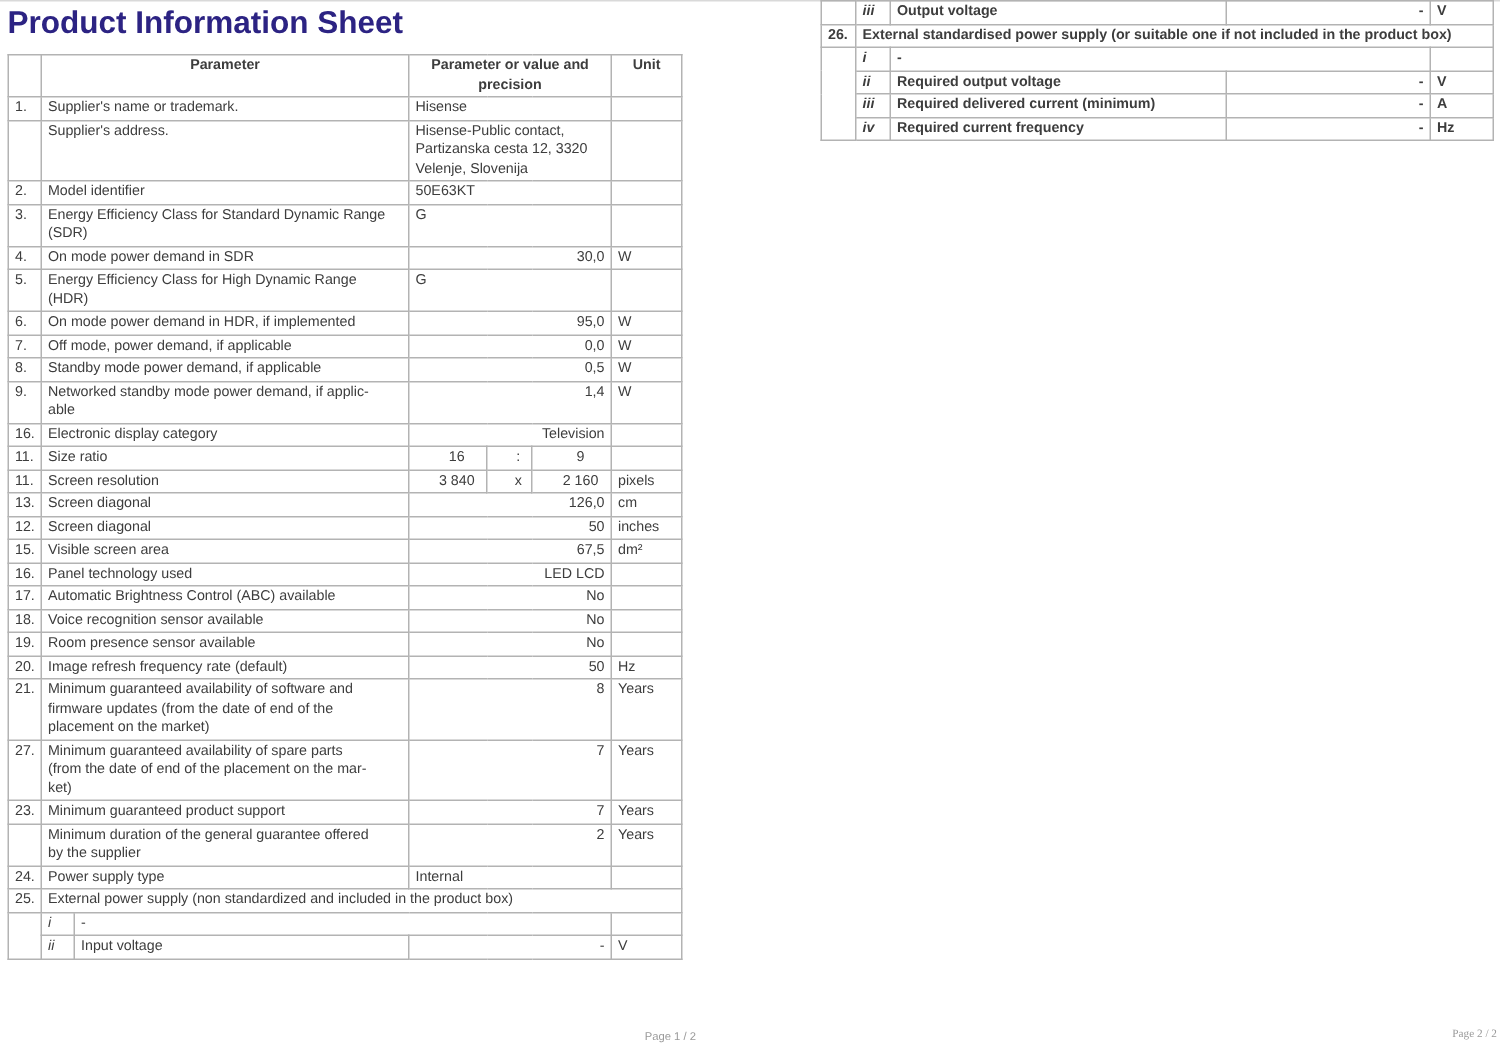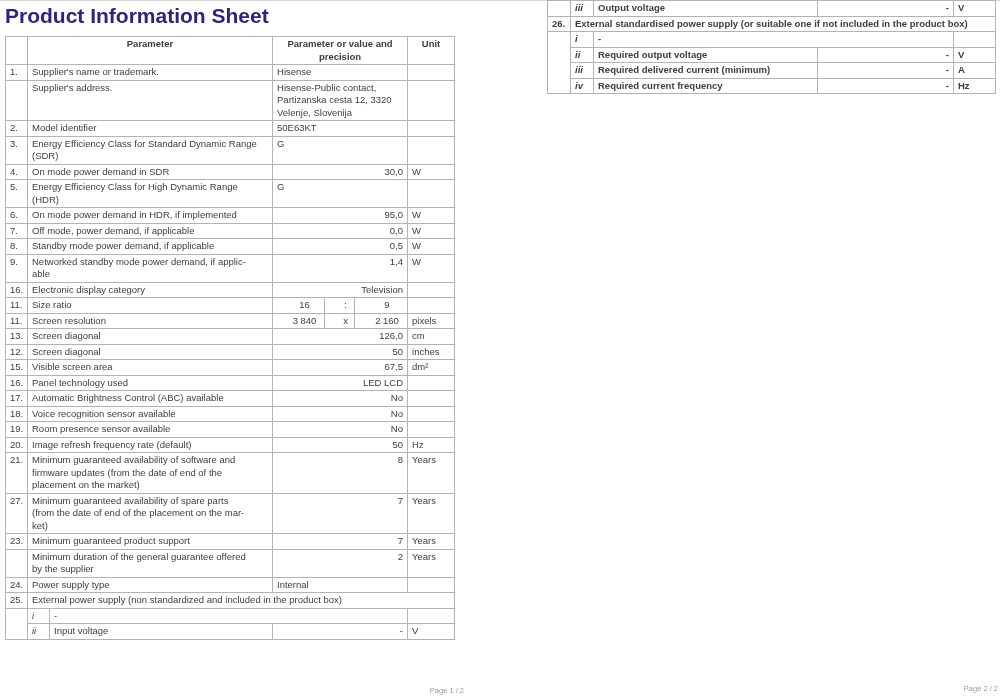--- a/index.html
+++ b/index.html
@@ -22,21 +22,21 @@
   .num{text-align:left;padding-right:3px;}
   .subnum{font-style:italic;}
   .label{white-space:pre-line;}
   .vl{text-align:left;}
   .vr{text-align:right;}
   .vc{text-align:center;padding-left:16px;}
   .unit{text-align:left;}
 
   .footer{position:absolute;font-size:7.5px;color:#9a9a9a;width:88px;text-align:right;}
   #footer1{top:686px;left:376px;}
-  #footer2{top:684px;left:910px;}
+  #footer2{top:684px;left:910px;font-family:Liberation Serif, serif;}
 </style>
 </head>
 <body>
 
 <div id="screen">
   <div id="topline"></div>
 
   <div id="page1" class="page">
     <h1 class="title">Product Information Sheet</h1>
 

